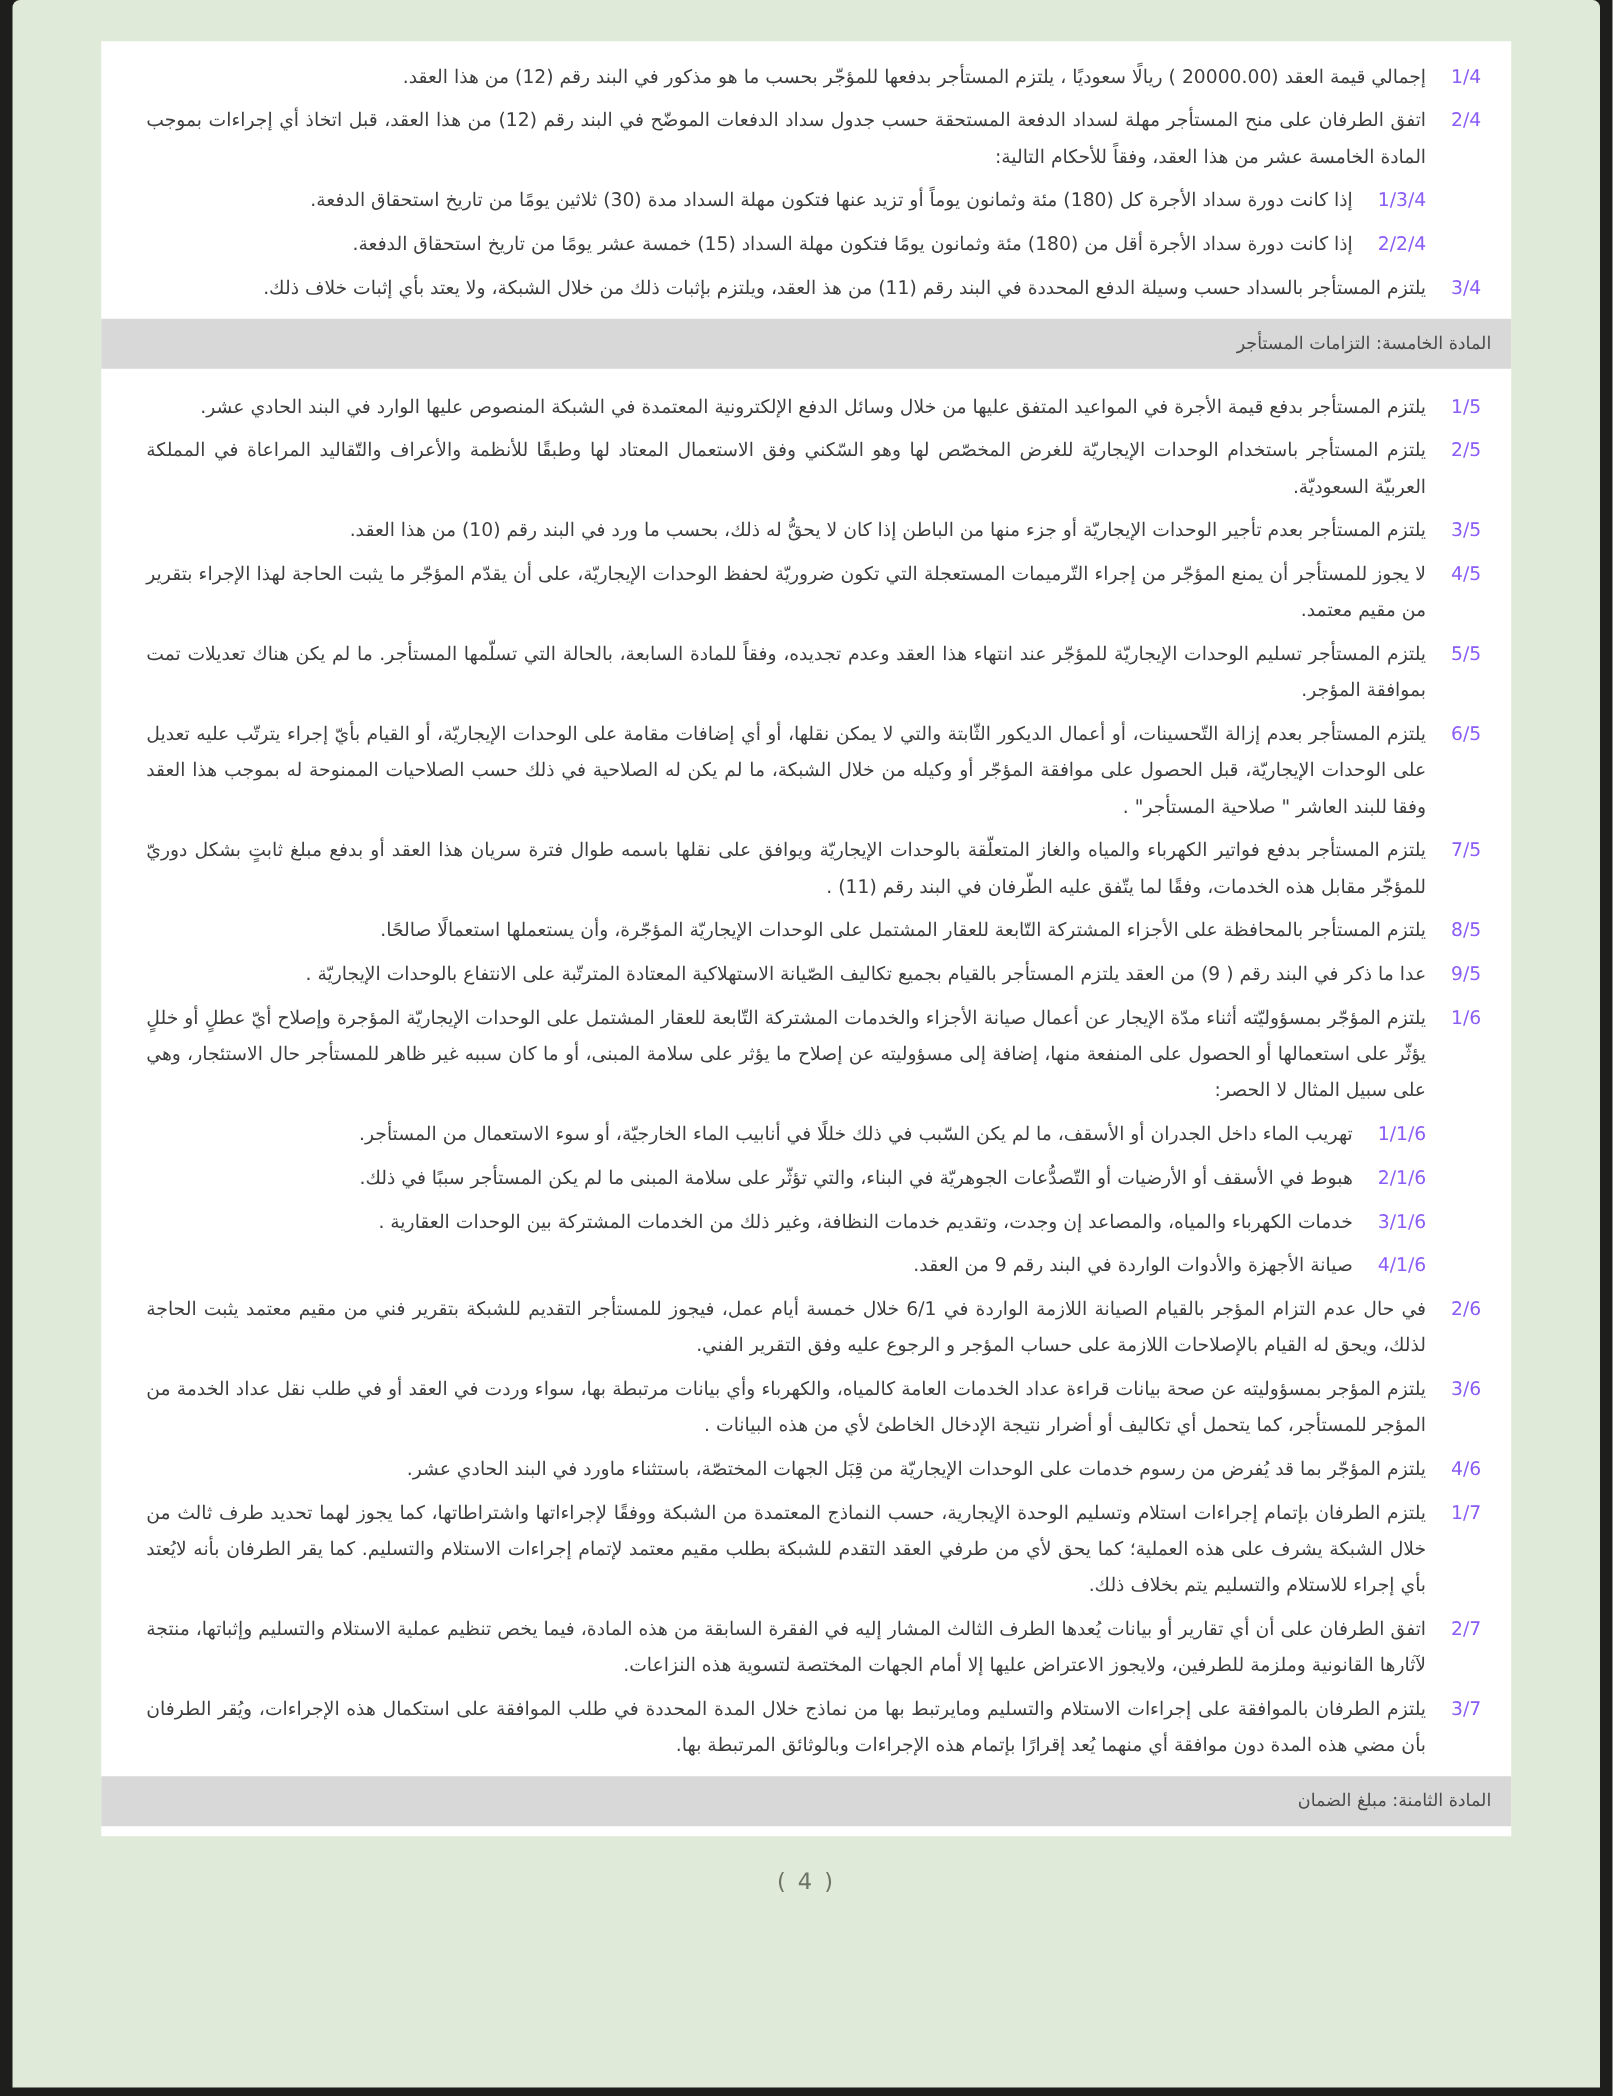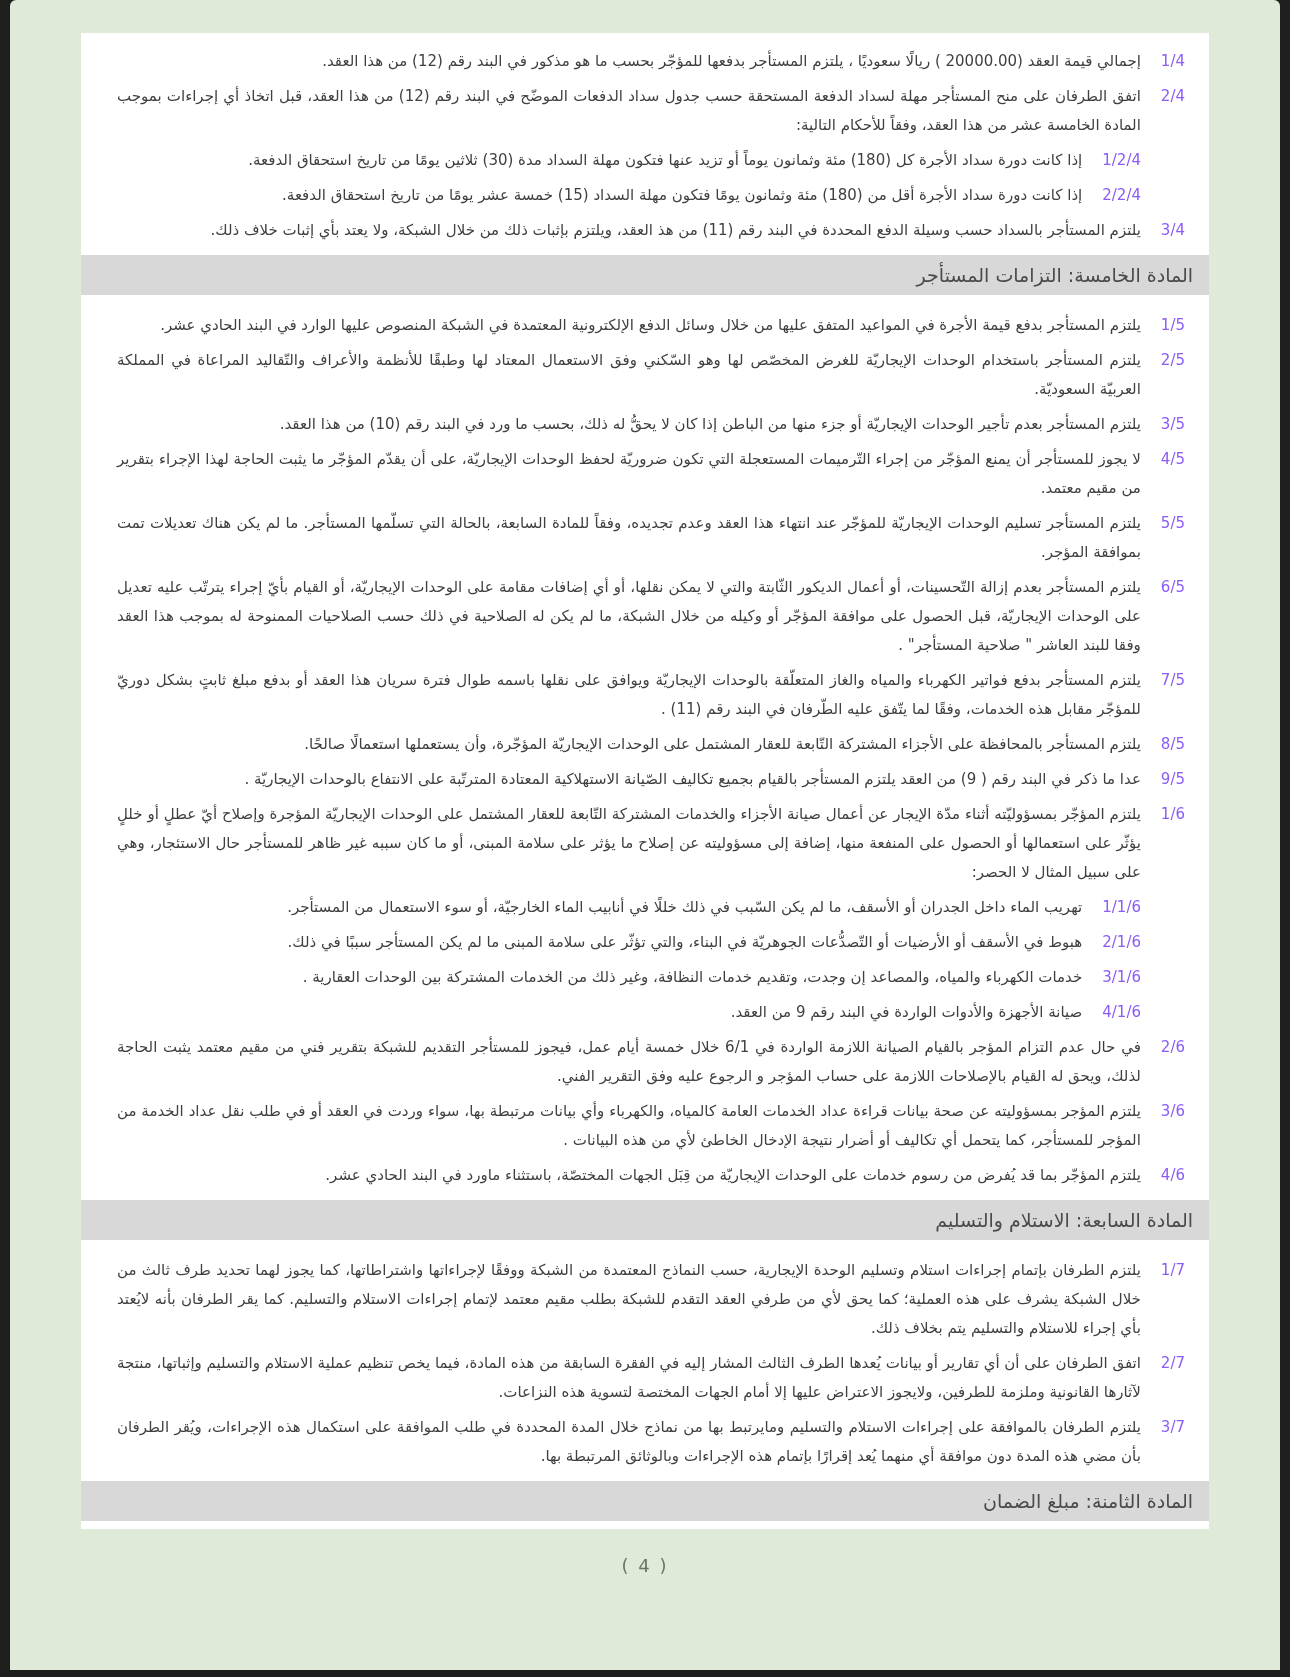--- a/index.html
+++ b/index.html
@@ -40,21 +40,21 @@
   }
   .ctext{ flex:1 1 auto;margin-left:12px; }
   .band{
     background:#d8d8d8;
     height:40px;
     margin:10px 0 16px;
     display:flex;
     align-items:center;
     padding:0 16px;
     color:#4a4a4a;
-    font-size:19px;
+    font-size:14px;
   }
   .pagenum{
     direction:ltr;
     text-align:center;
     margin-top:26px;
     color:#6b7466;
     font-size:18px;
     letter-spacing:2px;
   }
 </style>
@@ -66,21 +66,21 @@
 
     <div class="clause">
       <span class="num">1/4</span>
       <div class="ctext">إجمالي قيمة العقد (20000.00 ) ريالًا سعوديًا ، يلتزم المستأجر بدفعها للمؤجّر بحسب ما هو مذكور في البند رقم (12) من هذا العقد.</div>
     </div>
     <div class="clause">
       <span class="num">2/4</span>
       <div class="ctext">اتفق الطرفان على منح المستأجر مهلة لسداد الدفعة المستحقة حسب جدول سداد الدفعات الموضّح في البند رقم (12) من هذا العقد، قبل اتخاذ أي إجراءات بموجب المادة الخامسة عشر من هذا العقد، وفقاً للأحكام التالية:</div>
     </div>
     <div class="clause sub">
-      <span class="num">1/2/4</span>
+      <span class="num">1/3/4</span>
       <div class="ctext">إذا كانت دورة سداد الأجرة كل (180) مئة وثمانون يوماً أو تزيد عنها فتكون مهلة السداد مدة (30) ثلاثين يومًا من تاريخ استحقاق الدفعة.</div>
     </div>
     <div class="clause sub">
       <span class="num">2/2/4</span>
       <div class="ctext">إذا كانت دورة سداد الأجرة أقل من (180) مئة وثمانون يومًا فتكون مهلة السداد (15) خمسة عشر يومًا من تاريخ استحقاق الدفعة.</div>
     </div>
     <div class="clause">
       <span class="num">3/4</span>
       <div class="ctext">يلتزم المستأجر بالسداد حسب وسيلة الدفع المحددة في البند رقم (11) من هذ العقد، ويلتزم بإثبات ذلك من خلال الشبكة، ولا يعتد بأي إثبات خلاف ذلك.</div>
     </div>
@@ -151,21 +151,20 @@
     </div>
     <div class="clause">
       <span class="num">3/6</span>
       <div class="ctext">يلتزم المؤجر بمسؤوليته عن صحة بيانات قراءة عداد الخدمات العامة كالمياه، والكهرباء وأي بيانات مرتبطة بها، سواء وردت في العقد أو في طلب نقل عداد الخدمة من المؤجر للمستأجر، كما يتحمل أي تكاليف أو أضرار نتيجة الإدخال الخاطئ لأي من هذه البيانات .</div>
     </div>
     <div class="clause">
       <span class="num">4/6</span>
       <div class="ctext">يلتزم المؤجّر بما قد يُفرض من رسوم خدمات على الوحدات الإيجاريّة من قِبَل الجهات المختصّة، باستثناء ماورد في البند الحادي عشر.</div>
     </div>
 
-    <div class="band">المادة السابعة: الاستلام والتسليم</div>
 
     <div class="clause">
       <span class="num">1/7</span>
       <div class="ctext">يلتزم الطرفان بإتمام إجراءات استلام وتسليم الوحدة الإيجارية، حسب النماذج المعتمدة من الشبكة ووفقًا لإجراءاتها واشتراطاتها، كما يجوز لهما تحديد طرف ثالث من خلال الشبكة يشرف على هذه العملية؛ كما يحق لأي من طرفي العقد التقدم للشبكة بطلب مقيم معتمد لإتمام إجراءات الاستلام والتسليم. كما يقر الطرفان بأنه لايُعتد بأي إجراء للاستلام والتسليم يتم بخلاف ذلك.</div>
     </div>
     <div class="clause">
       <span class="num">2/7</span>
       <div class="ctext">اتفق الطرفان على أن أي تقارير أو بيانات يُعدها الطرف الثالث المشار إليه في الفقرة السابقة من هذه المادة، فيما يخص تنظيم عملية الاستلام والتسليم وإثباتها، منتجة لآثارها القانونية وملزمة للطرفين، ولايجوز الاعتراض عليها إلا أمام الجهات المختصة لتسوية هذه النزاعات.</div>
     </div>
     <div class="clause">

